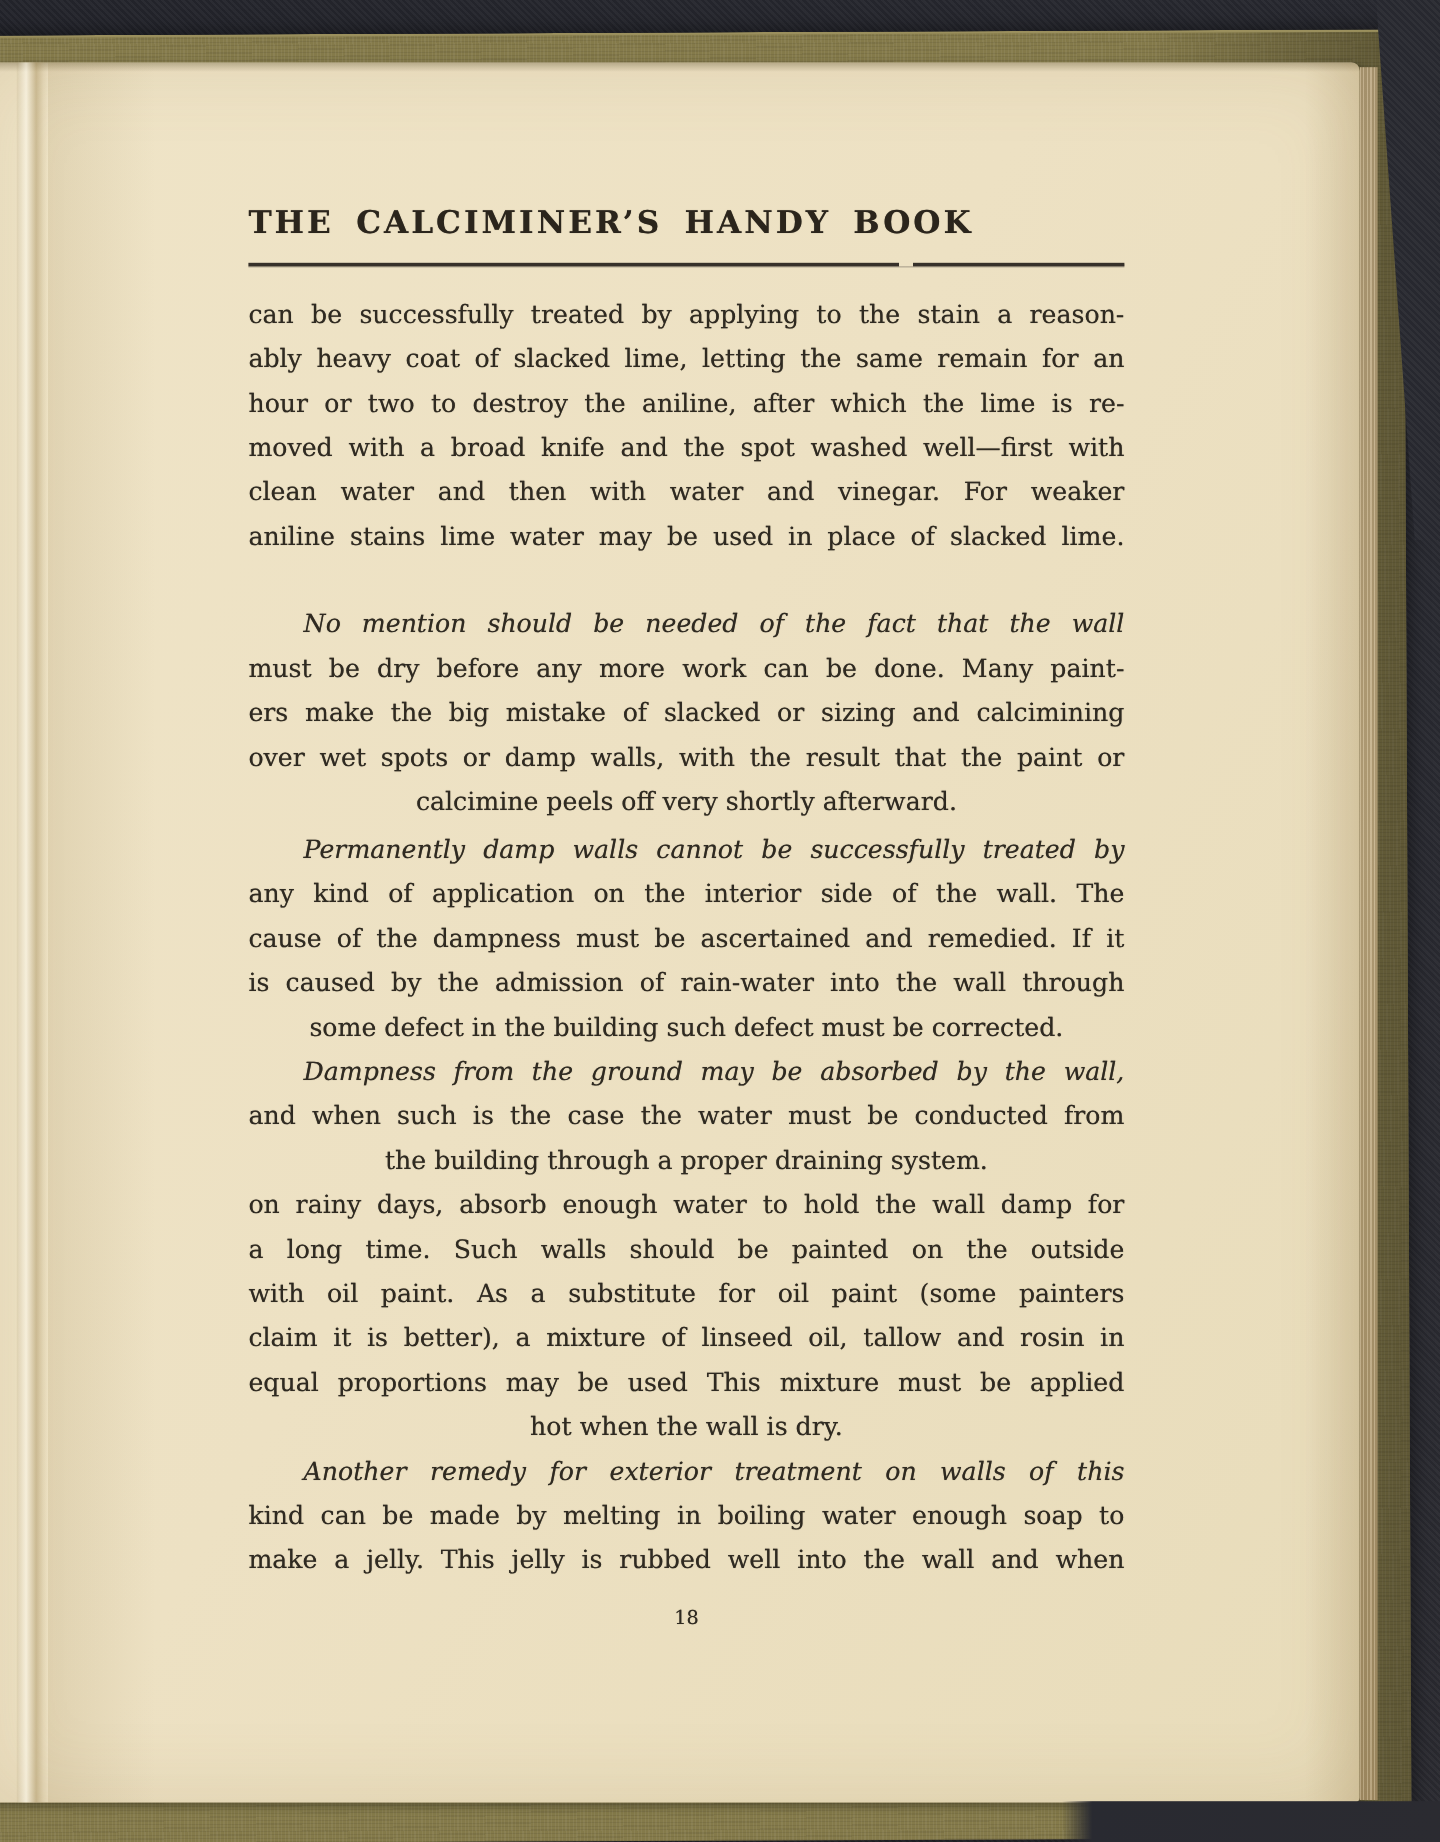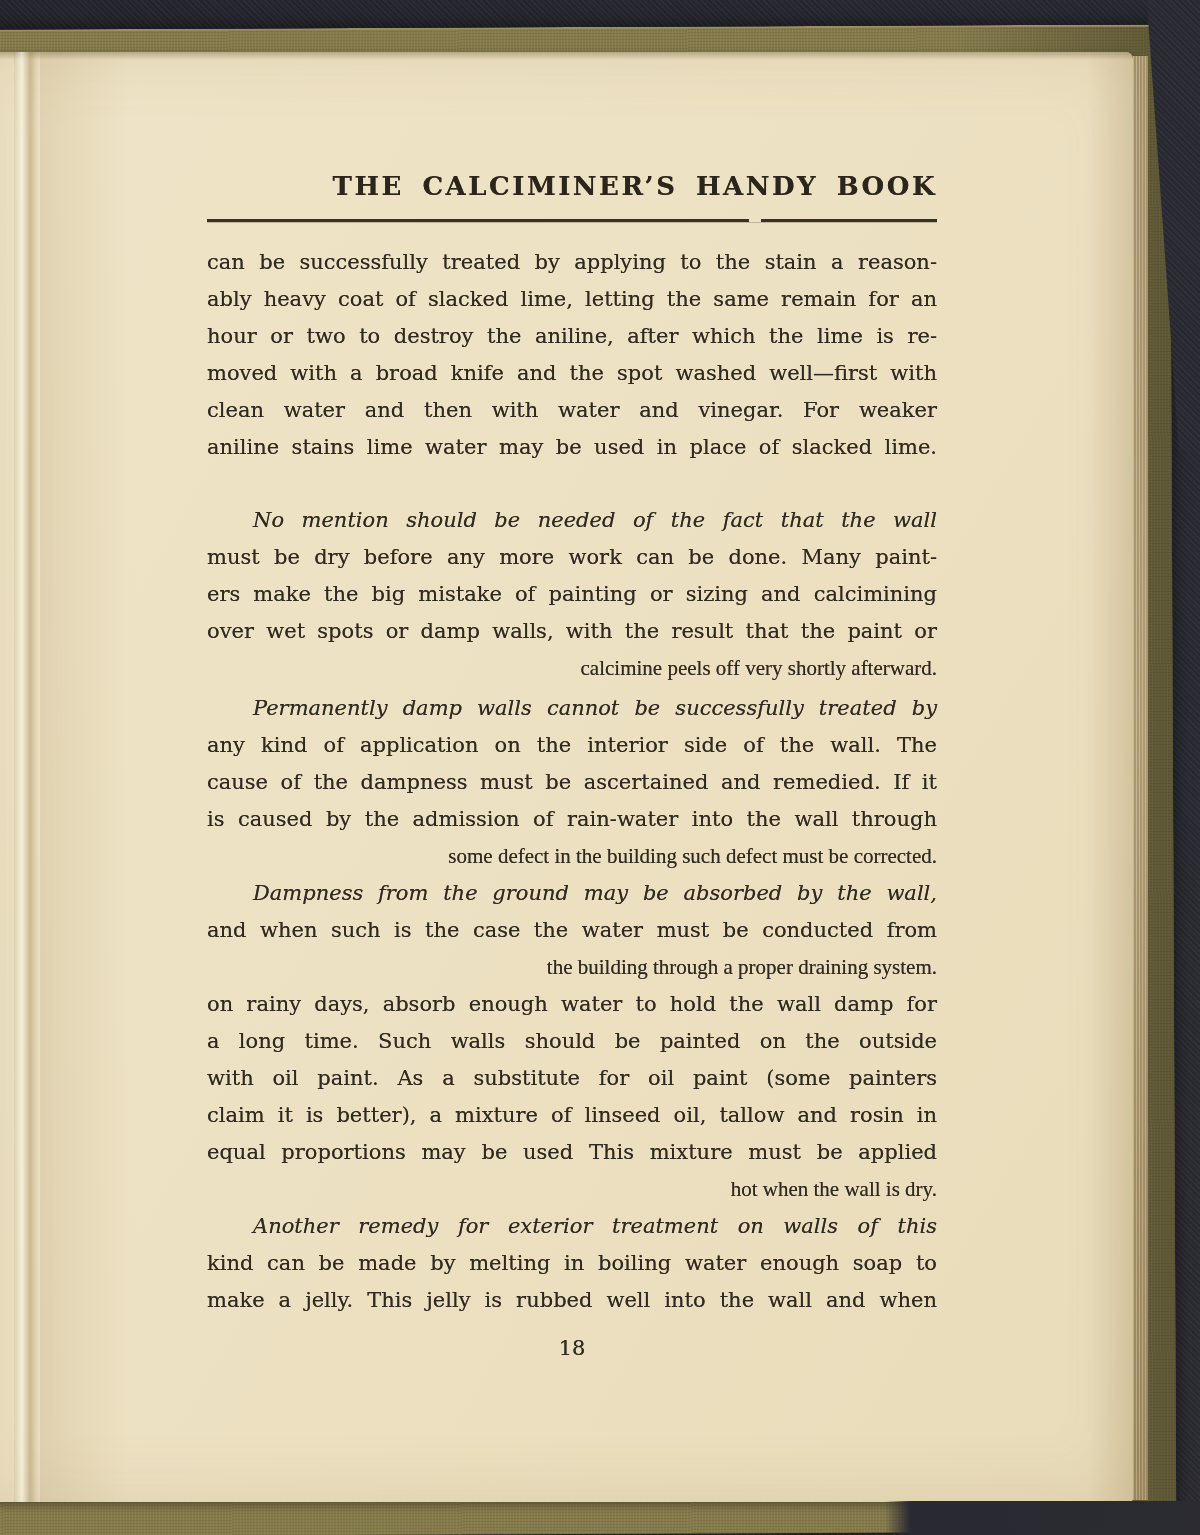--- a/index.html
+++ b/index.html
@@ -79,43 +79,43 @@
     background: linear-gradient(to right, rgba(41,42,49,0) 0, #292a31 8%, #2b2b31 100%);
   }
 
   
   .content { position: absolute; left: 207px; top: 173px; width: 730px; color: #2f2a21; }
 
   .running-header {
     position: absolute; left: 0; top: 0; width: 100%;
     margin: 0; font-size: 26px; font-weight: bold; line-height: 1;
     letter-spacing: 2.5px; word-spacing: 7px; color: #2b251c;
-    white-space: nowrap; text-shadow: 0 0 0.6px rgba(43,37,28,0.65); text-align: right;
+    white-space: nowrap; text-shadow: 0 0 0.6px rgba(43,37,28,0.65);
   }
   .header-rule {
     position: absolute; left: 0; top: 46px; width: 100%; height: 3px;
     background: linear-gradient(to right,
       #37312a 0, #37312a 74.3%, rgba(0,0,0,0) 74.3%, rgba(0,0,0,0) 75.9%,
       #37312a 75.9%, #37312a 100%);
     box-shadow: 0 1px 0 rgba(55,49,42,0.25);
   }
 
   .body-text { position: absolute; left: 0; top: 71px; width: 100%; font-size: 21px; }
   .para { margin: 0; }
   .line {
     height: 37px; line-height: 37px; white-space: normal;
     text-shadow: 0 0 0.6px rgba(47,42,33,0.7);
   }
   .line.just { text-align: justify; text-align-last: justify; text-justify: inter-word; }
-  .line.flush { text-align: right; font-family: Liberation Serif, serif; }
+  .line.flush { text-align: center; }
   .line.ind { text-indent: 46px; font-style: italic; }
 
   .page-number {
     position: absolute; left: 0; top: 1160px; width: 100%;
-    text-align: center; font-size: 21px; line-height: 30px;
+    text-align: center; font-size: 16px; line-height: 30px;
     text-shadow: 0 0 0.6px rgba(47,42,33,0.7);
   }
 </style>
 </head>
 <body>
 
 <div class="scene">
   <div class="cover"></div>
 
   <div class="page">
@@ -137,21 +137,21 @@
           <div class="line just">can be successfully treated by applying to the stain a reason-</div>
           <div class="line just">ably heavy coat of slacked lime, letting the same remain for an</div>
           <div class="line just">hour or two to destroy the aniline, after which the lime is re-</div>
           <div class="line just">moved with a broad knife and the spot washed well—first with</div>
           <div class="line just">clean water and then with water and vinegar.  For weaker</div>
           <div class="line just">aniline stains lime water may be used in place of slacked lime.</div>
         </div>
         <div class="para" style="margin-bottom: 3px;">
           <div class="line just ind">No mention should be needed of the fact that the wall</div>
           <div class="line just">must be dry before any more work can be done.  Many paint-</div>
-          <div class="line just">ers make the big mistake of painting or sizing and calcimining</div>
+          <div class="line just">ers make the big mistake of slacked or sizing and calcimining</div>
           <div class="line just">over wet spots or damp walls, with the result that the paint or</div>
           <div class="line flush">calcimine peels off very shortly afterward.</div>
         </div>
         <div class="para">
           <div class="line just ind">Permanently damp walls cannot be successfully treated by</div>
           <div class="line just">any kind of application on the interior side of the wall.  The</div>
           <div class="line just">cause of the dampness must be ascertained and remedied.  If it</div>
           <div class="line just">is caused by the admission of rain-water into the wall through</div>
           <div class="line flush">some defect in the building such defect must be corrected.</div>
         </div>

